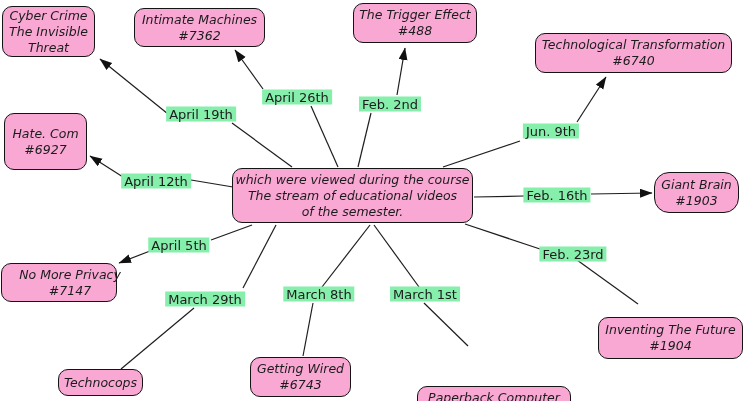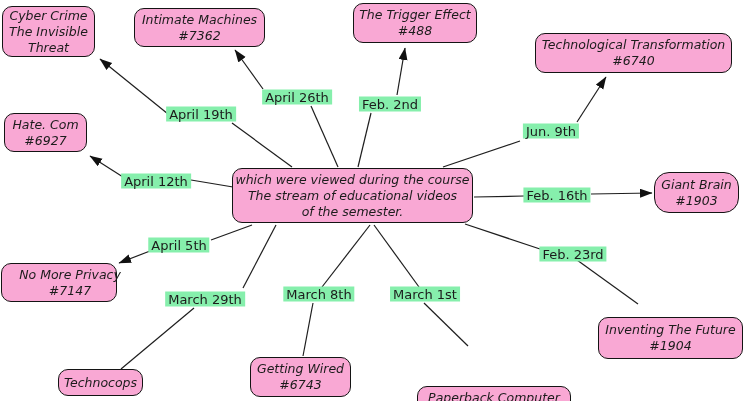--- a/index.html
+++ b/index.html
@@ -95,21 +95,21 @@
   <div class="node" style="left:353px;top:3px;width:124px;height:40px;">
     <div>The Trigger Effect</div>
     <div>#488</div>
   </div>
 
   <div class="node" style="left:535px;top:33px;width:197px;height:40px;">
     <div>Technological Transformation</div>
     <div>#6740</div>
   </div>
 
-  <div class="node" style="left:4px;top:113px;width:83px;height:39px;">
+  <div class="node" style="left:4px;top:113px;width:83px;height:57px;">
     <div>Hate. Com</div>
     <div>#6927</div>
   </div>
 
   <div class="node" style="left:654px;top:172px;width:85px;height:41px;border-radius:15px;">
     <div>Giant Brain</div>
     <div>#1903</div>
   </div>
 
   <div class="node" style="left:1px;top:263px;width:116px;height:39px;padding-left:24px;">

